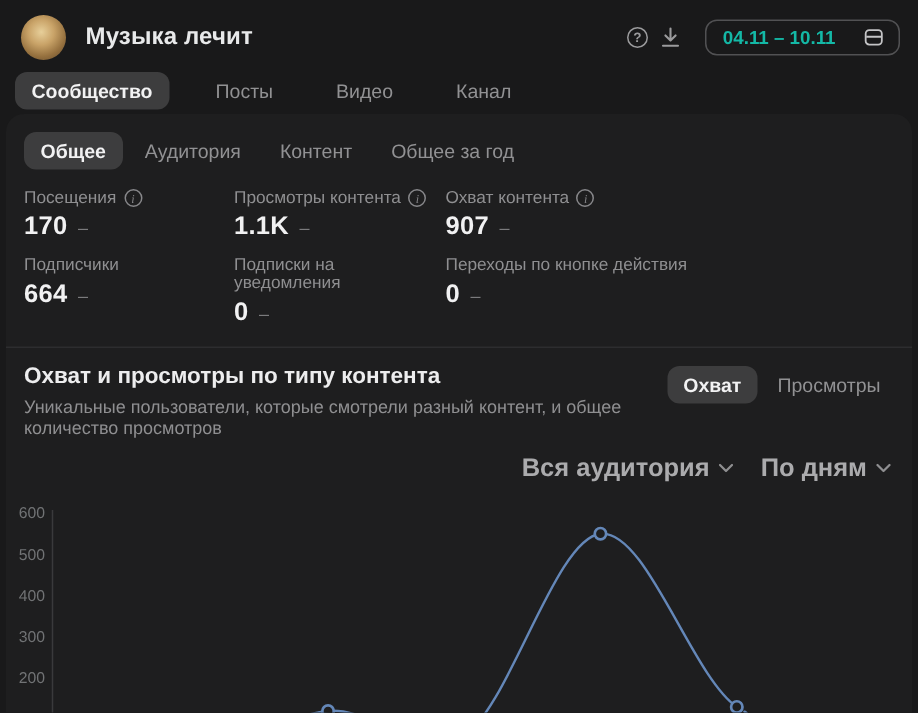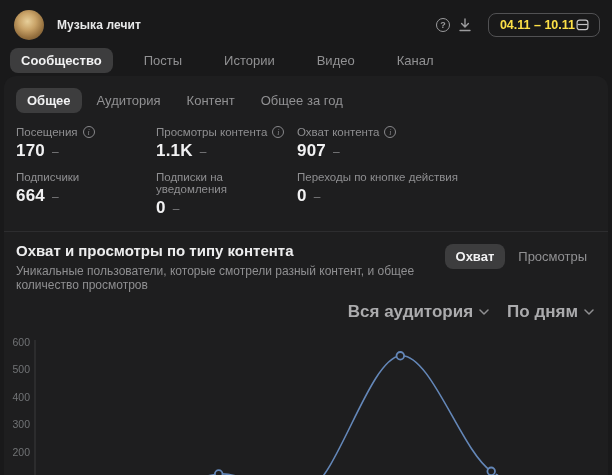--- a/index.html
+++ b/index.html
@@ -10,29 +10,29 @@
     color:#e8e9ea;
     position:relative;
   }
   
   .header { display:flex; align-items:center; padding:9px 12px 6px 14px; height:46px; }
   .avatar {
     width:30px; height:30px; border-radius:50%;
     background:radial-gradient(circle at 45% 38%, #e7cf9a 0%, #c9a368 34%, #96713f 65%, #5d452a 100%);
     flex:0 0 auto;
   }
-  .page-title { font-size:12px; font-weight:bold; margin-left:13px; letter-spacing:.1px; }
+  .page-title { font-size:16px; font-weight:bold; margin-left:13px; letter-spacing:.1px; }
   .header-spacer { flex:1; }
   .icon-btn { color:#9b9b9d; display:flex; align-items:center; justify-content:center; width:22px; height:22px; cursor:pointer; }
   .qmark { width:14px; height:14px; border:1.3px solid #9b9b9d; border-radius:50%; font-size:9px; font-weight:bold;
            display:flex; align-items:center; justify-content:center; color:#9b9b9d; }
   .date-pill {
-    margin-left:12px; display:flex; align-items:center; gap:1px;
+    margin-left:12px; display:flex; align-items:center; gap:19px;
     border:1px solid #515153; border-radius:8px; padding:4px 10px 4px 11px;
-    font-size:12.5px; font-weight:bold; color:#fde047; cursor:pointer;
+    font-size:12.5px; font-weight:bold; color:#14b8a6; cursor:pointer;
   }
   
   .tabs { display:flex; align-items:center; gap:20px; padding:2px 10px 9px 10px; }
   .tab { font-size:13px; color:#919193; padding:5px 11px; border-radius:8px; cursor:pointer; white-space:nowrap; }
   .tab.active { background:#3d3d3e; color:#f2f2f3; font-weight:bold; }
   
   .card {
     position:absolute; left:4px; right:4px; top:76px; bottom:-20px;
     background:#1e1e1f; border-radius:12px 12px 0 0;
     padding:10px 0 0 0;
@@ -90,21 +90,20 @@
     <svg width="13" height="13" viewBox="0 0 14 14">
       <rect x="1.2" y="2.2" width="11.6" height="10.4" rx="2.6" stroke="#c4c4c6" stroke-width="1.3" fill="none"></rect>
       <path d="M1.6 7 h10.8" stroke="#c4c4c6" stroke-width="1.3"></path>
     </svg>
   </div>
 </div>
 
 <div class="tabs">
   <div class="tab active">Сообщество</div>
   <div class="tab">Посты</div>
-  <div class="tab">Истории</div>
   <div class="tab">Видео</div>
   <div class="tab">Канал</div>
 </div>
 
 <div class="card">
 
   <div class="subtabs">
     <div class="subtab active">Общее</div>
     <div class="subtab">Аудитория</div>
     <div class="subtab">Контент</div>

